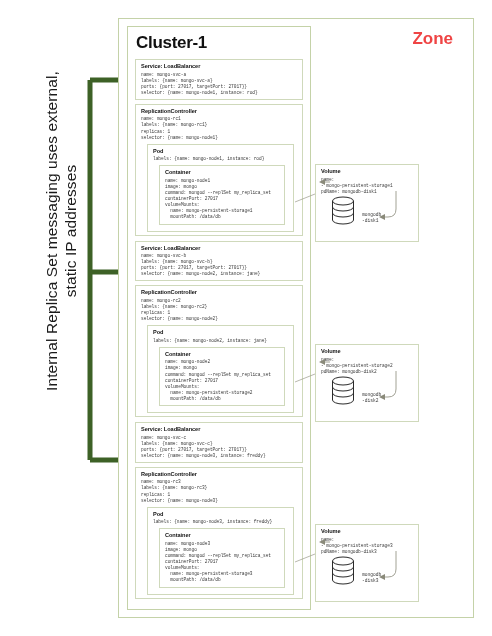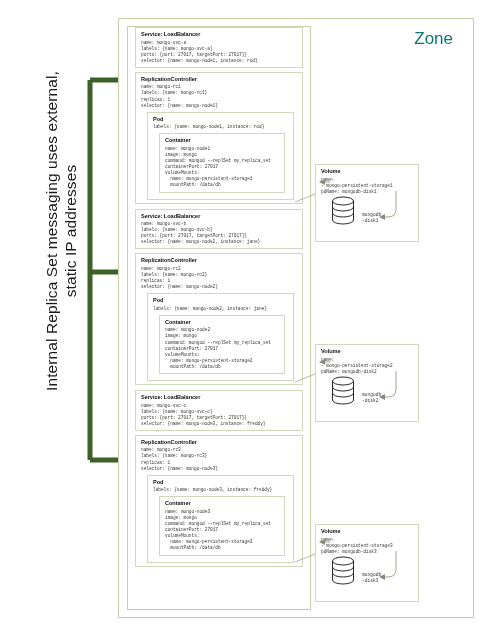--- a/index.html
+++ b/index.html
@@ -31,21 +31,21 @@
   
   #zone{
     position:absolute;left:118px;top:18px;
     width:356px;height:600px;
     border:1.6px solid #c4d2a8;
     background:#fff;
     box-sizing:border-box;
   }
   #zone-title{
     position:absolute;right:20px;top:10px;
-    font-size:17px;font-weight:normal;color:#0f766e;
+    font-size:17px;font-weight:bold;color:#ef4444;
   }
 
   
   #cluster{
     position:absolute;left:8px;top:7px;
     width:184px;height:584px;
     border:1.4px solid #c4d2a8;
     background:#fff;
     box-sizing:border-box;
   }
@@ -117,20 +117,21 @@
       <path d="M50 192 L64 198 L50 204 Z"></path>
       <path d="M50 380 L64 386 L50 392 Z"></path>
     </g>
   </svg>
 </div>
 
 <div id="zone">
   <div id="zone-title">Zone</div>
 
   <div id="cluster">
+    <div id="cluster-title">Cluster-1</div>
     <div id="cluster-body">
         <div class="group">
           <div class="box svc">
             <div class="box-title">Service: LoadBalancer</div>
             <div class="line">name: mongo-svc-a</div>
             <div class="line">labels: {name: mongo-svc-a}</div>
             <div class="line">ports: {port: 27017, targetPort: 27017}}</div>
             <div class="line">selector: {name: mongo-node1, instance: rod}</div>
           </div>
           <div class="box rc">

